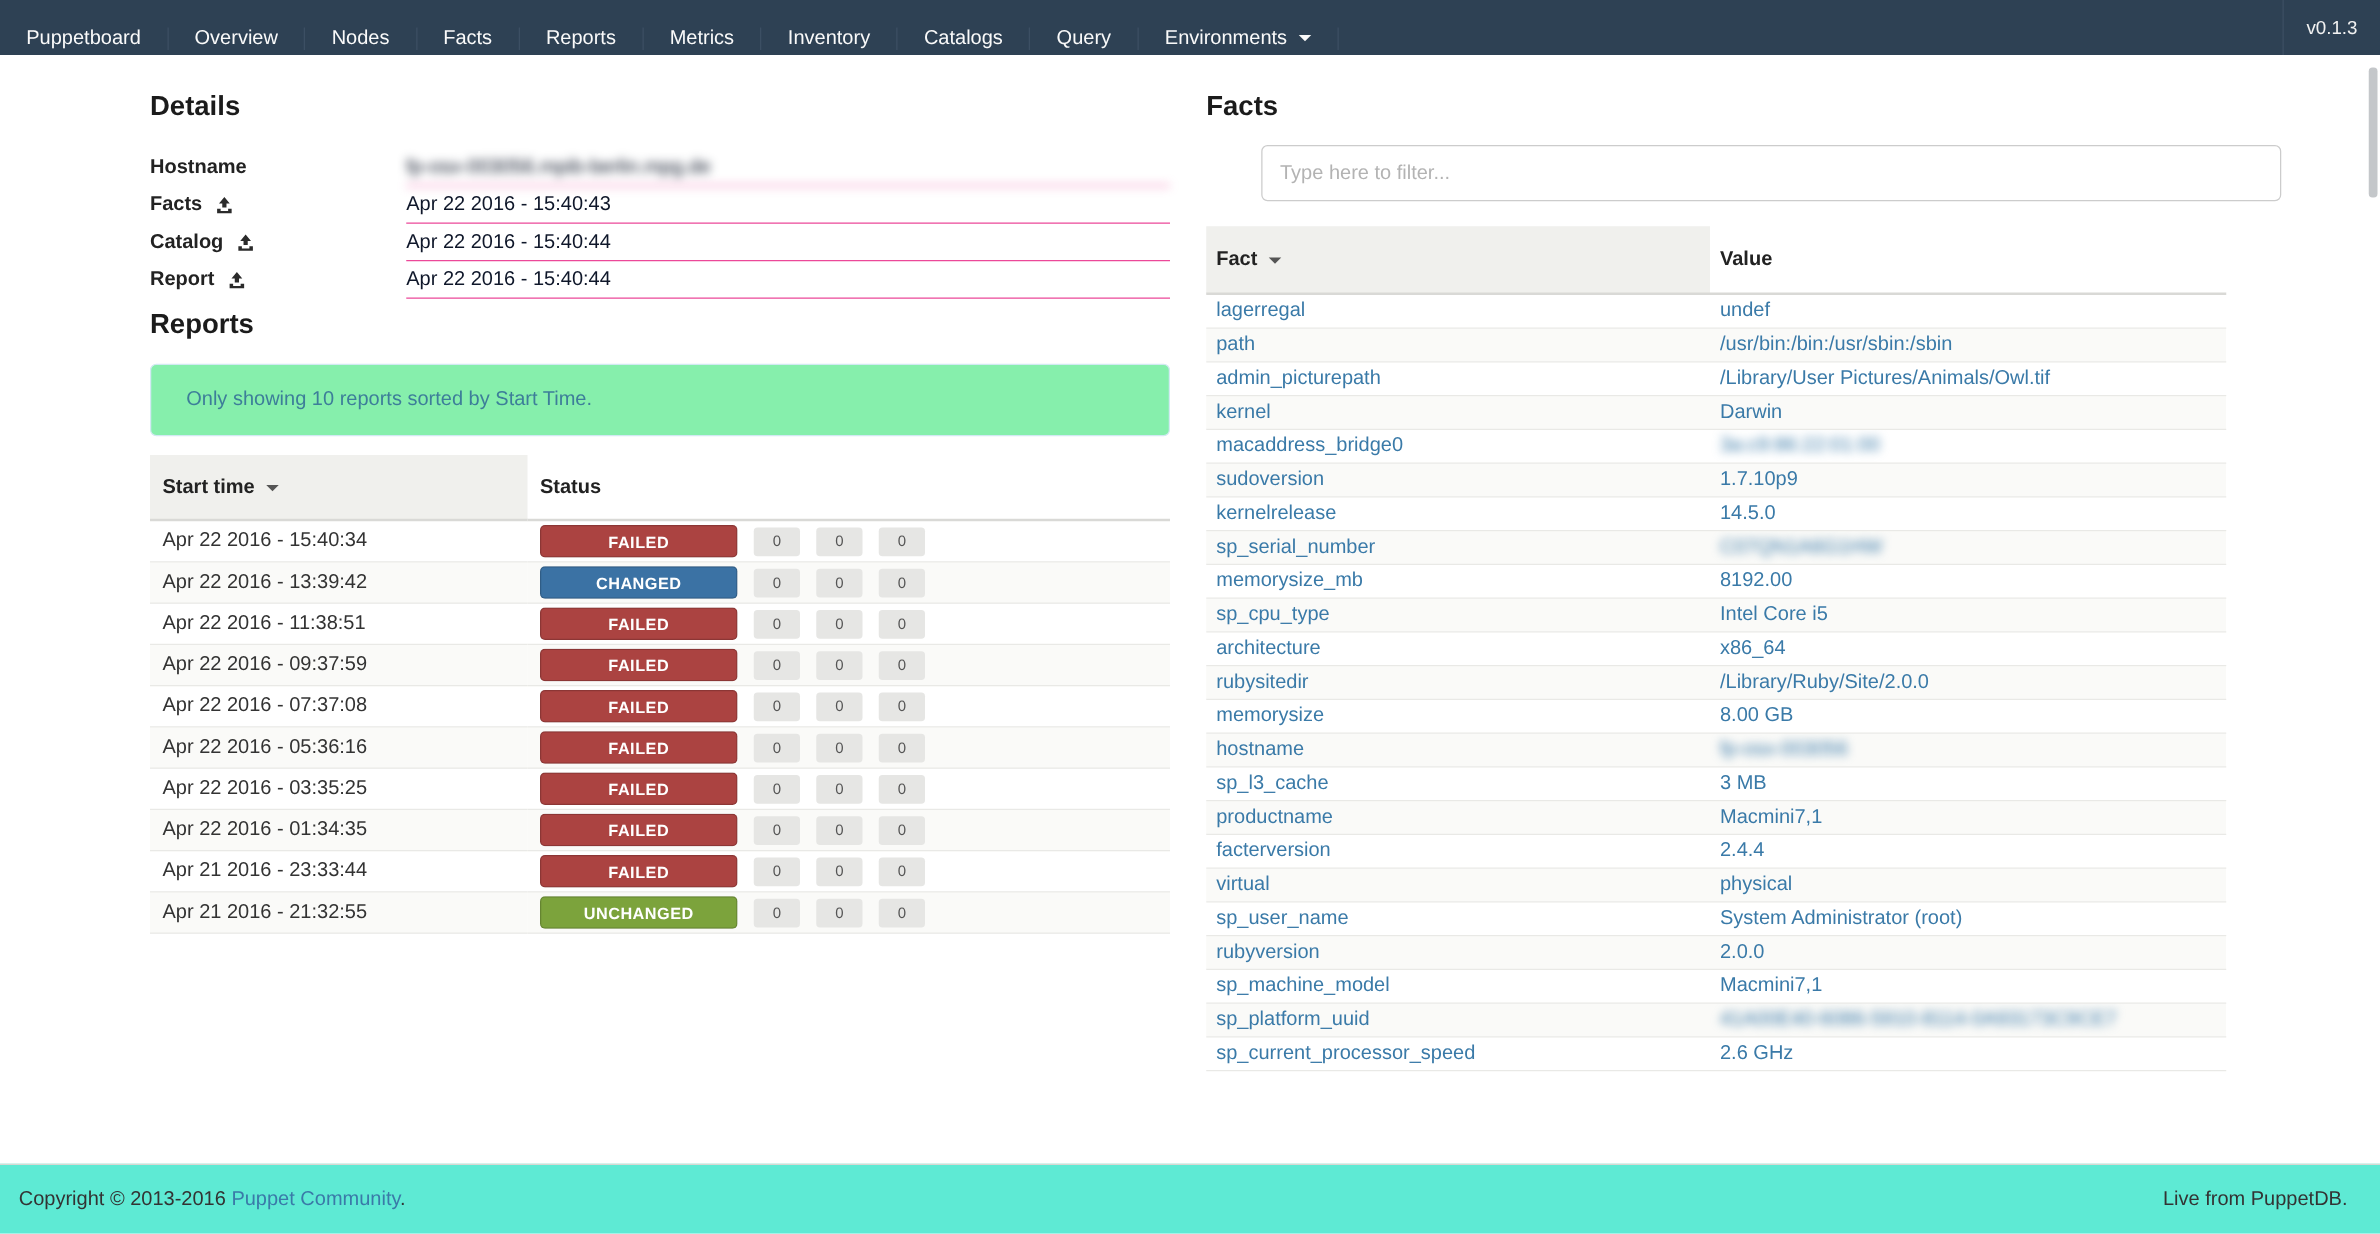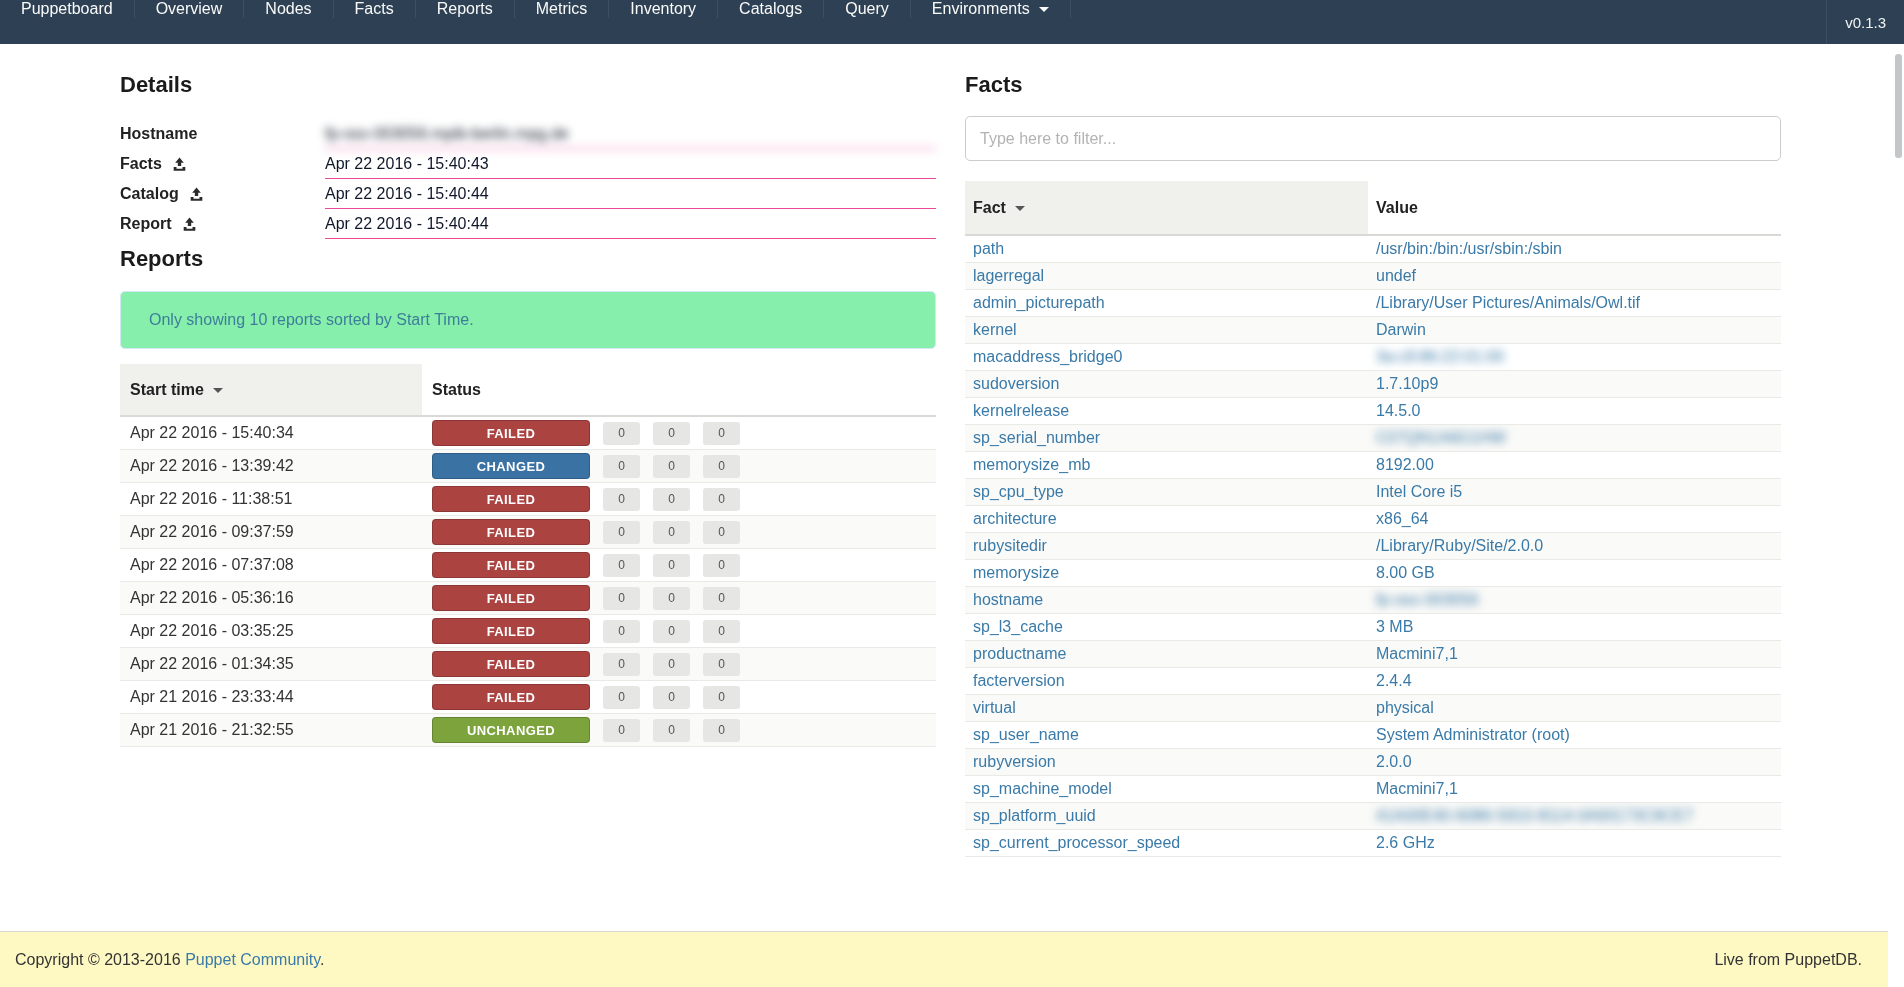--- a/index.html
+++ b/index.html
@@ -5,21 +5,21 @@
   * { box-sizing: border-box; }
   html,body { margin:0; padding:0; }
   body {
     width:1904px; height:987px; position:relative; overflow:hidden;
     background:#ffffff; color:#333;
     font-family:"Liberation Sans", sans-serif; font-size:16px;
   }
 
   
   .navbar { height:44px; background:#2e4154; display:flex; justify-content:space-between; align-items:stretch; }
-  .nav-left { display:flex; align-items:flex-start; }
+  .nav-left { display:flex; align-items:center;margin-top:17px; }
   .nav-item {
     display:flex; align-items:center; padding:0 21px;
     color:#fafafa; text-decoration:none; font-size:16px;
     border-right:1px solid #3c4f63; cursor:pointer; white-space:nowrap;
   }
   .nav-version { display:flex; align-items:center; padding:1px 18px; border-left:1px solid #3c4f63; color:#f2f2f2; font-size:15px; }
   .caret-down {
     width:0; height:0; display:inline-block; margin-left:9px;
     border-left:5px solid transparent; border-right:5px solid transparent; border-top:5px solid currentColor;
   }
@@ -69,33 +69,33 @@
     display:flex; align-items:center; justify-content:center; cursor:pointer;
   }
   .count-badge {
     width:37px; height:23px; background:#e6e6e4; border-radius:3px;
     color:#555; font-size:12px; display:flex; align-items:center; justify-content:center;
   }
 
   
   .facts-filter {
     margin-top:15px; width:816px; height:45px; border:1px solid #cccccc; border-radius:5px;
-    padding:0 14px; font-family:inherit; font-size:16px; color:#737373; outline:none; display:block;
+    padding:0 14px; font-family:inherit; font-size:16px; color:#737373; outline:none; display:block;margin-left:44px;
   }
   .facts-filter::placeholder { color:#b3b3b3; }
   .facts-table { margin-top:20px; }
   .facts-table th { padding:18px 8px 17px; }
   .facts-table td { padding:4px 8px; white-space:nowrap; overflow:hidden; }
   a.fact-link { color:#3a7aa8; text-decoration:none; cursor:pointer; }
   .blurred { filter:blur(4px); }
 
   
   .footer {
-    position:absolute; left:0; right:16px; bottom:0; height:56px;
-    background:#fef9c3; border-top:1px solid #d8d8d3;
+    position:absolute; left:0; right:0; bottom:0; height:56px;
+    background:#5eead4; border-top:1px solid #d8d8d3;
     display:flex; align-items:center; justify-content:space-between;
     padding:0 26px 0 15px; color:#333;
   }
   .footer a { color:#3a7aa8; text-decoration:none; }
 
   
   .scroll-thumb {
     position:absolute; right:2px; top:54px; width:7px; height:104px;
     background:#c4c7ca; border-radius:3px;
   }
@@ -345,27 +345,27 @@
           <span class="th-flex">
             <span>Fact</span>
             <span class="sort-caret"></span>
           </span>
         </th>
         <th>Value</th>
       </tr>
     </thead>
     <tbody>
   <tr>
+    <td><a class="fact-link">lagerregal</a></td>
+    <td><a class="fact-link">undef</a></td>
+  </tr>
+
+  <tr>
     <td><a class="fact-link">path</a></td>
     <td><a class="fact-link">/usr/bin:/bin:/usr/sbin:/sbin</a></td>
-  </tr>
-
-  <tr>
-    <td><a class="fact-link">lagerregal</a></td>
-    <td><a class="fact-link">undef</a></td>
   </tr>
 
   <tr>
     <td><a class="fact-link">admin_picturepath</a></td>
     <td><a class="fact-link">/Library/User Pictures/Animals/Owl.tif</a></td>
   </tr>
 
   <tr>
     <td><a class="fact-link">kernel</a></td>
     <td><a class="fact-link">Darwin</a></td>

